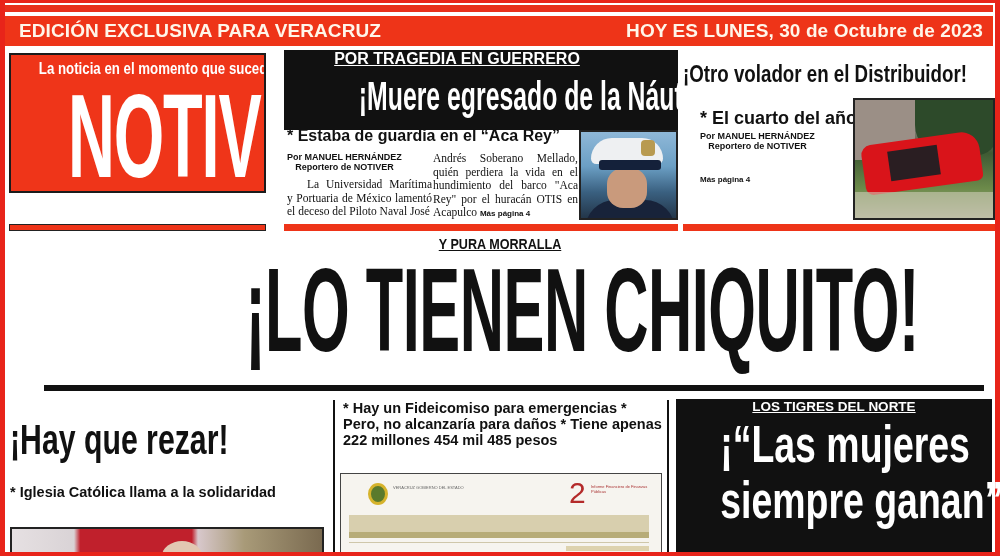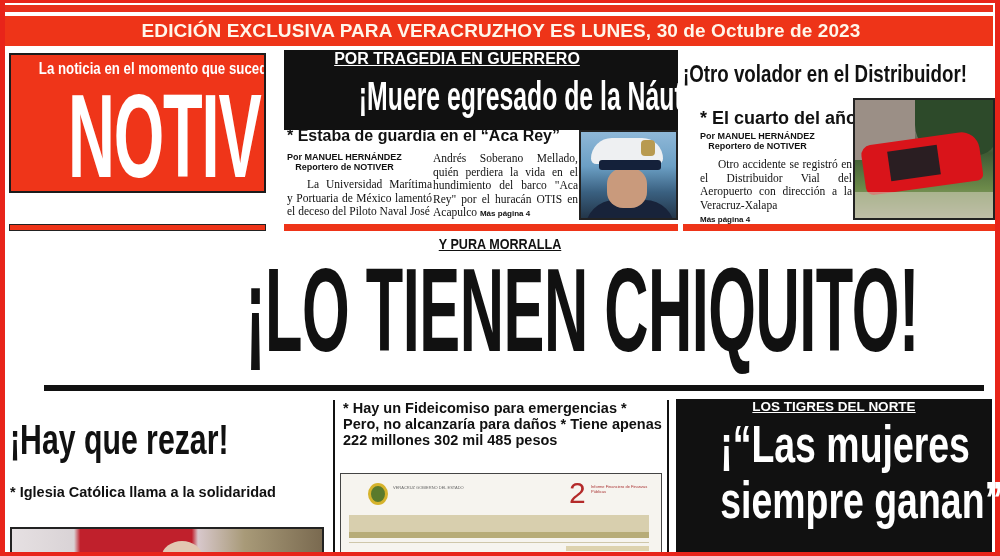--- a/index.html
+++ b/index.html
@@ -4,21 +4,21 @@
 <style>
   * { box-sizing: border-box; margin: 0; padding: 0; }
   html, body { width: 1000px; height: 556px; overflow: hidden; background: #ffffff; }
   body { font-family: "Liberation Sans", sans-serif; position: relative; }
 
   .frame { position: absolute; left: 0; top: 0; width: 1000px; height: 556px;
     border-left: 5px solid #e8241a; border-right: 5px solid #e8241a; border-top: 3px solid #e8241a; background: #fff; }
 
   .top-thin { position: absolute; left: 5px; top: 5px; width: 988px; height: 7px; background: #e8301c; }
   .edition-bar { position: absolute; left: 5px; top: 16px; width: 988px; height: 30px; background: #ee3418;
-    display: flex; align-items: center; justify-content: center; padding: 0 10px 0 14px; }
+    display: flex; align-items: center; justify-content: space-between; padding: 0 10px 0 14px; }
   .edition-bar span { color: #fff6ea; font-weight: bold; font-size: 19px; letter-spacing: 0.1px; }
 
   
   .logo { position: absolute; left: 9px; top: 53px; width: 257px; height: 140px; background: #ef3519;
     border: 2px solid #1b1b1b; overflow: hidden; }
   .logo .tagline { position: absolute; left: 0; top: 4px; width: 100%; text-align: center; color: #fff;
     font-size: 17px; font-weight: bold; transform: scaleX(0.78); transform-origin: center; white-space: nowrap; }
   .logo .brand { position: absolute; left: 0; top: 22px; width: 100%; text-align: center; color: #fff;
     font-size: 118px; font-weight: bold; line-height: 118px; transform: scaleX(0.55); transform-origin: center; letter-spacing: -2px; white-space: nowrap; }
 
@@ -139,21 +139,21 @@
 </div>
 <div class="red-strip1"></div>
 
 <div class="s2-head">¡Otro volador en el Distribuidor!</div>
 <div class="s2-sub">* El cuarto del año</div>
 <div class="s2-by byline">
   <div>Por MANUEL HERNÁNDEZ</div>
   <div>Reportero de NOTIVER</div>
 </div>
 <div class="s2-body serif-body">
-  <span>Otro accidente se registró en el Distribuidor Vial del Aeropuerto con dirección a la Veracruz-Xalapa</span><br>
+  <br>
   <span class="more">Más página 4</span>
 </div>
 <div class="s2-photo">
   <div class="wall"></div>
   <div class="bush"></div>
   <div class="car"></div>
   <div class="win"></div>
   <div class="rocks"></div>
 </div>
 <div class="red-strip2"></div>
@@ -166,21 +166,21 @@
 <div class="bl-sub">
   <div>* Iglesia Católica llama a la solidaridad</div>
 </div>
 <div class="bl-photo">
   <div class="head"></div>
 </div>
 
 <div class="vdiv1"></div>
 <div class="vdiv2"></div>
 
-<div class="bc-text">* Hay un Fideicomiso para emergencias * Pero, no alcanzaría para daños  * Tiene apenas 222 millones 302 mil 485 pesos</div>
+<div class="bc-text">* Hay un Fideicomiso para emergencias * Pero, no alcanzaría para daños  * Tiene apenas 222 millones 454 mil 485 pesos</div>
 <div class="doc-img">
   <div class="seal"></div>
   <div class="org">VERACRUZ GOBIERNO DEL ESTADO</div>
   <div class="num">2</div>
   <div class="rep">Informe Financiero de Finanzas Públicas</div>
   <div class="thead"></div>
   <div class="band"></div>
   <div class="line" style="top:68px"></div>
   <div class="hl"></div>
   <div class="line" style="top:78px"></div>

